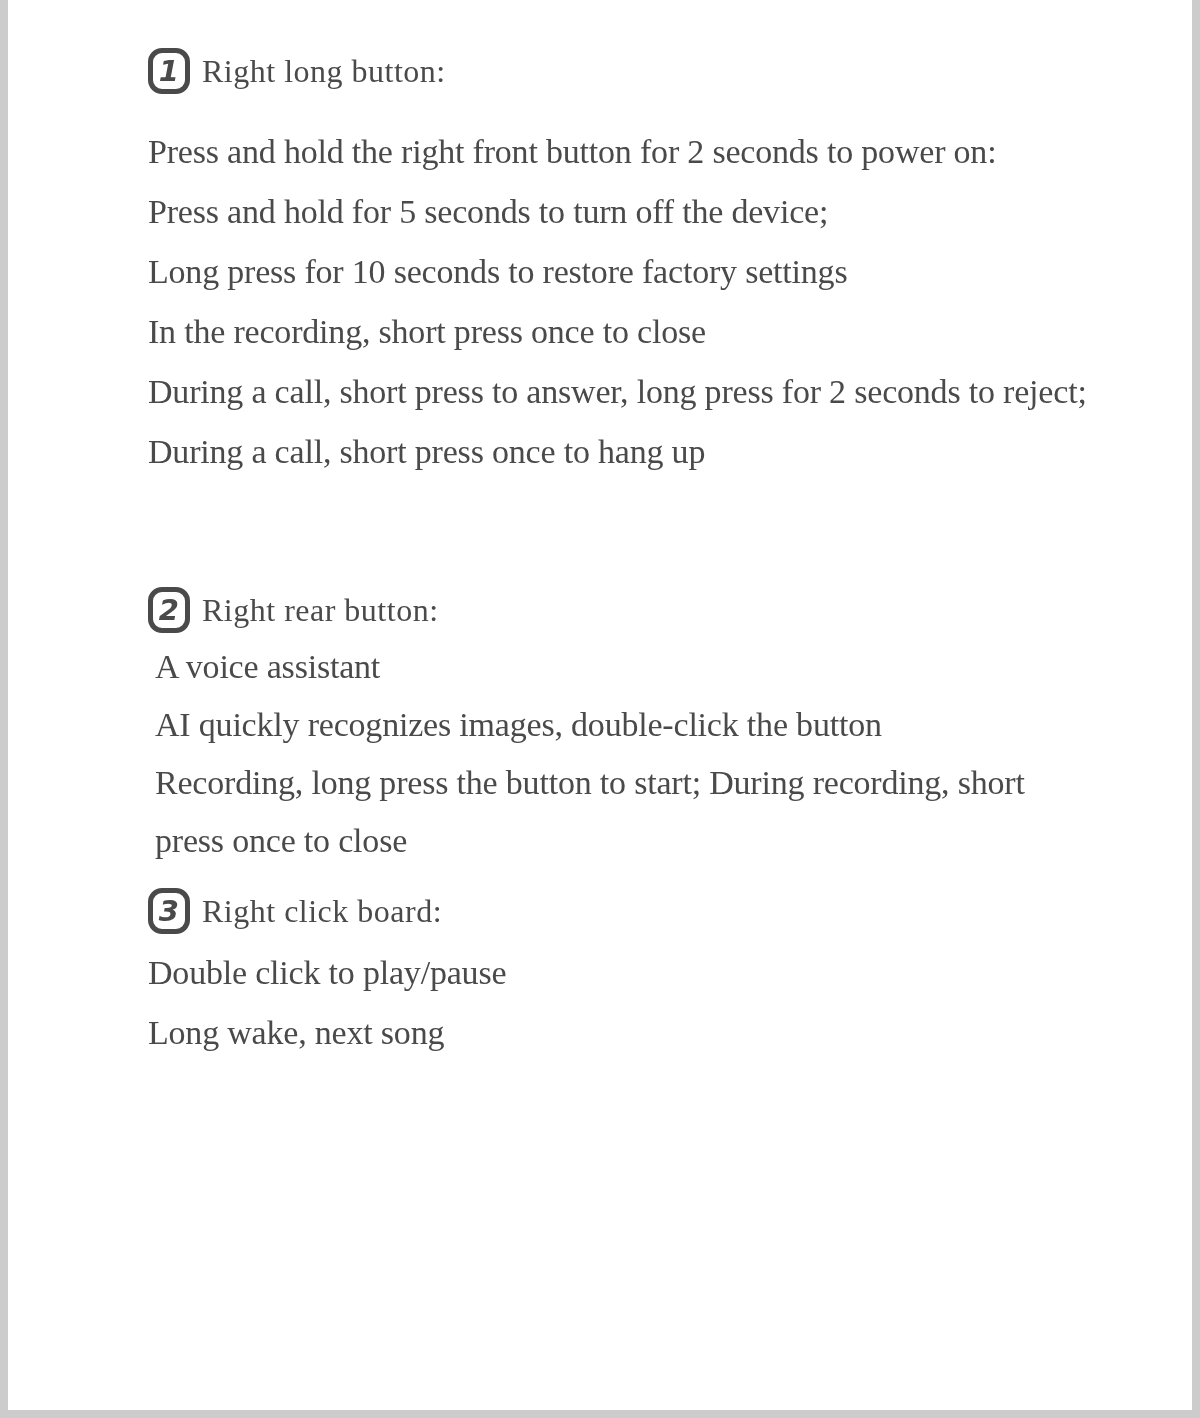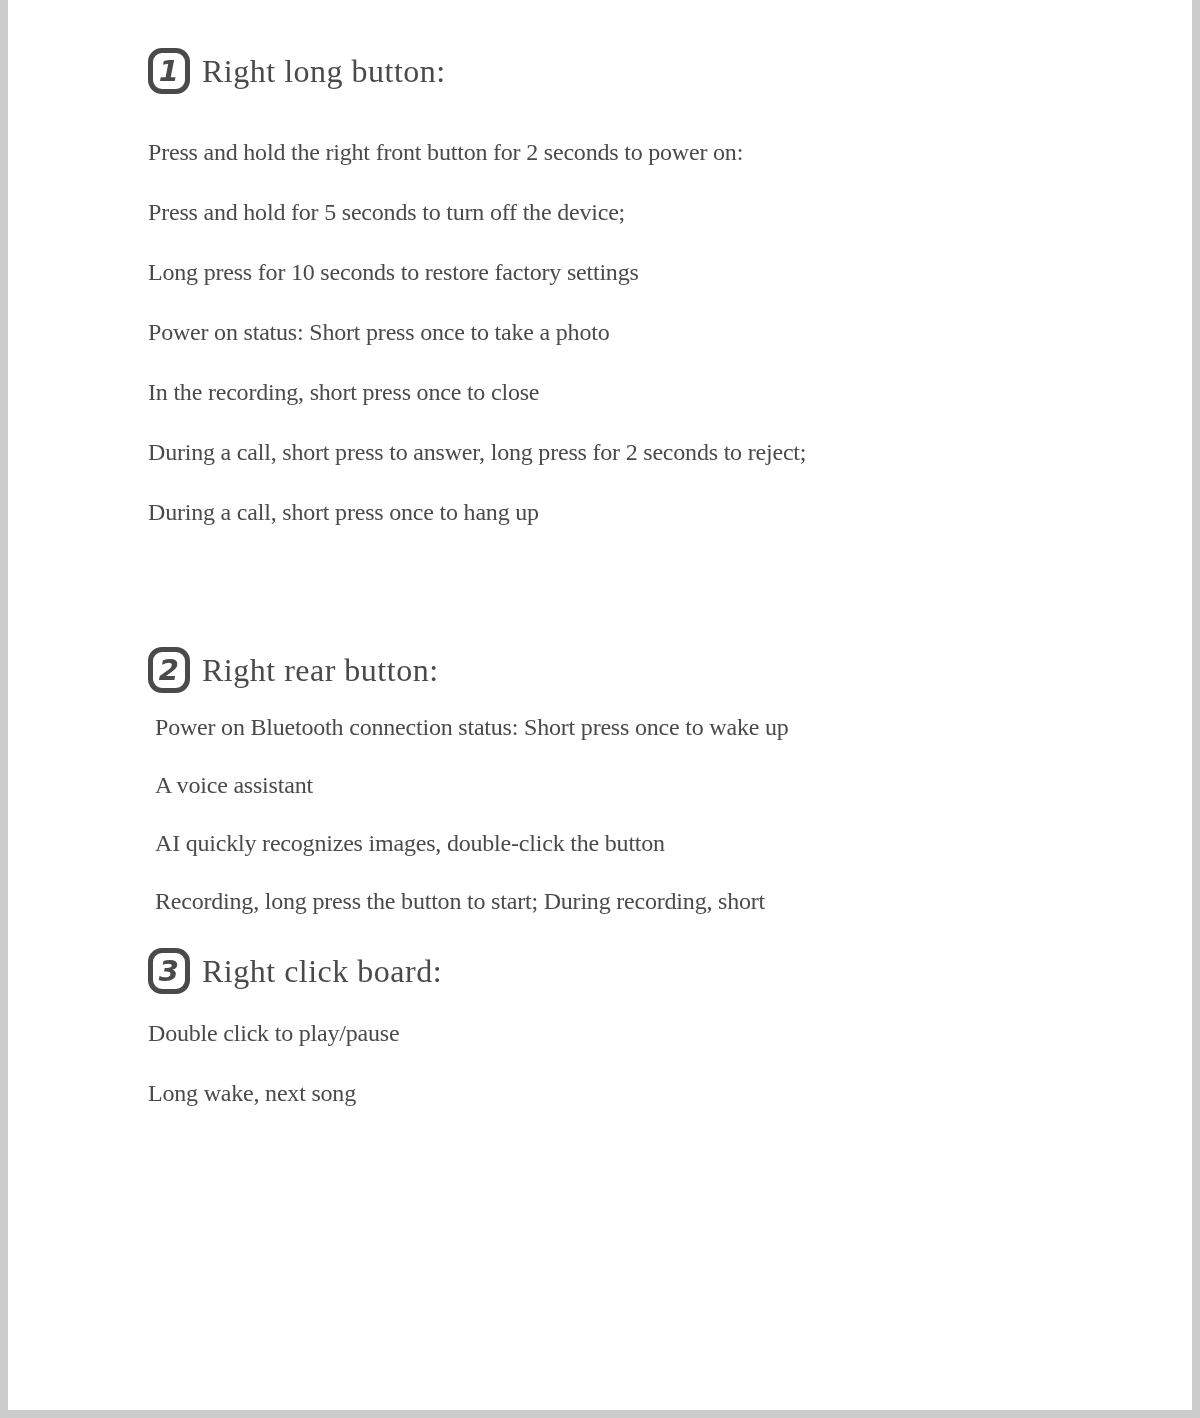--- a/index.html
+++ b/index.html
@@ -49,21 +49,21 @@
     justify-content: center;
     font-family: "DejaVu Sans", sans-serif;
     font-weight: bold;
     font-style: italic;
     font-size: 29px;
     color: #4a4a4a;
     flex: 0 0 auto;
   }
   .body-lines p {
     margin: 0;
-    font-size: 24px;
+    font-size: 34px;
     line-height: 60px;
     letter-spacing: -0.2px;
     white-space: nowrap;
   }
   .sec1 .body-lines { margin-top: 28px; }
   .sec2 { margin-top: 105px; }
   .sec2 .body-lines { margin-top: 5px; padding-left: 7px; }
   .sec2 .body-lines p { line-height: 58px; }
   .sec3 { margin-top: 18px; }
   .sec3 .body-lines { margin-top: 9px; }
@@ -79,37 +79,36 @@
 
   <div class="section sec1">
     <div class="section-heading">
       <span class="num-badge">1</span>
       <span>Right long button:</span>
     </div>
     <div class="body-lines">
       <p>Press and hold the right front button for 2 seconds to power on:</p>
       <p>Press and hold for 5 seconds to turn off the device;</p>
       <p>Long press for 10 seconds to restore factory settings</p>
-      <p>Power on status: Short press once to take a photo</p>
       <p>In the recording, short press once to close</p>
       <p>During a call, short press to answer, long press for 2 seconds to reject;</p>
       <p>During a call, short press once to hang up</p>
     </div>
   </div>
 
   <div class="section sec2">
     <div class="section-heading">
       <span class="num-badge">2</span>
       <span>Right rear button:</span>
     </div>
     <div class="body-lines">
-      <p>Power on Bluetooth connection status: Short press once to wake up</p>
       <p>A voice assistant</p>
       <p>AI quickly recognizes images, double-click the button</p>
       <p>Recording, long press the button to start; During recording, short</p>
+      <p>press once to close</p>
     </div>
   </div>
 
   <div class="section sec3">
     <div class="section-heading">
       <span class="num-badge">3</span>
       <span>Right click board:</span>
     </div>
     <div class="body-lines">
       <p>Double click to play/pause</p>

